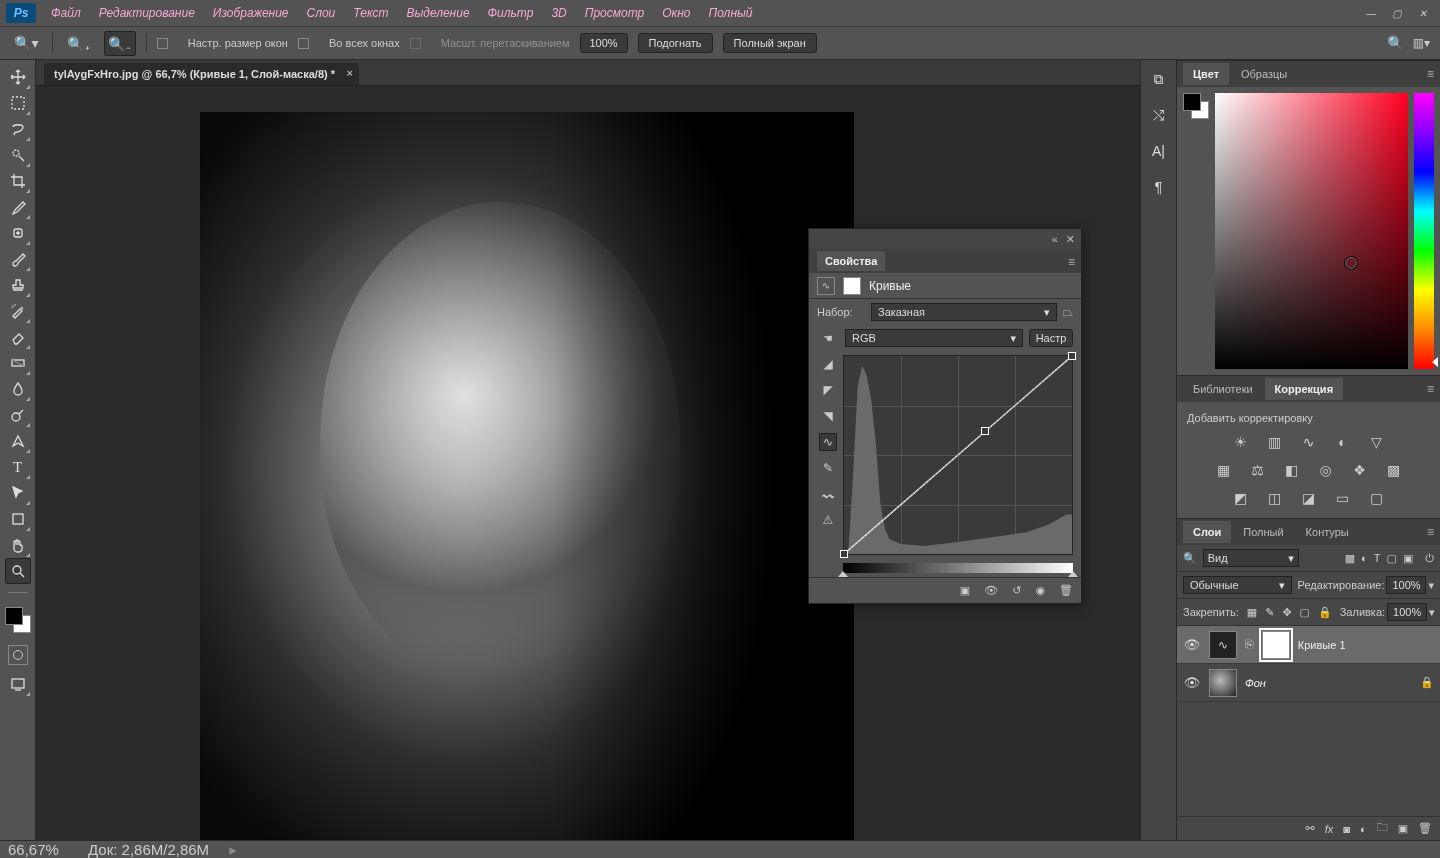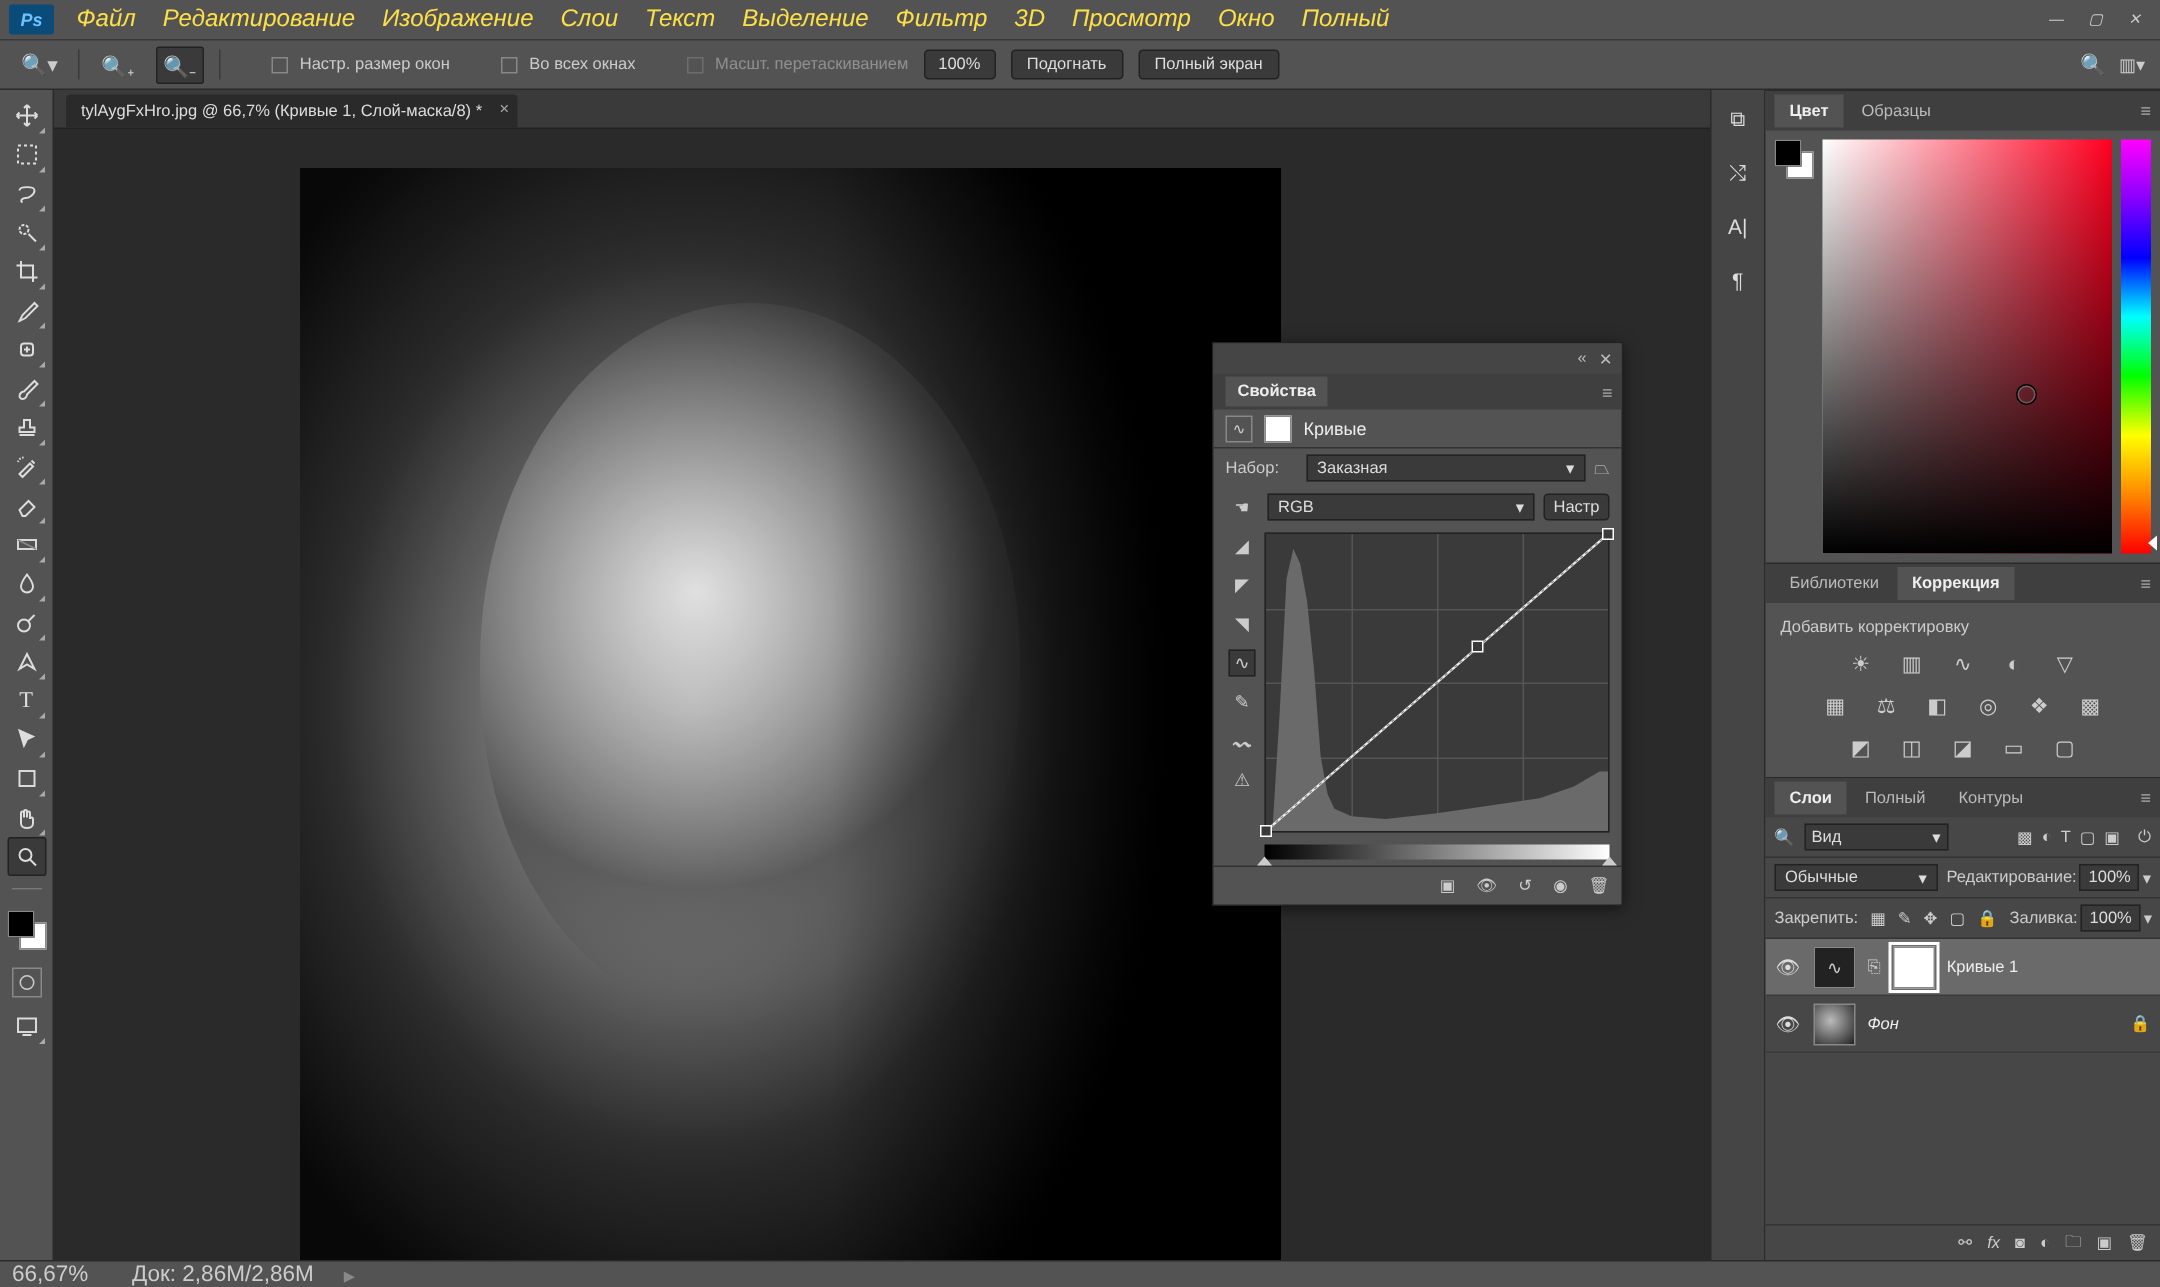--- a/index.html
+++ b/index.html
@@ -1,29 +1,29 @@
 <!DOCTYPE html>
 <html><head>
 <meta charset="utf-8">
 <style>
 * { margin: 0; padding: 0; box-sizing: border-box; font-family: "Segoe UI", Arial, sans-serif; user-select: none; }
 body { width: 1440px; height: 858px; background: #535353; color: #ccc; font-size: 11px; overflow: hidden; position: relative; }
 
 
 .menubar { height: 26px; background: #535353; display: flex; align-items: center; padding: 0 6px; gap: 0; font-style: italic; }
 .ps-logo { width: 30px; height: 20px; background: #0a4b7a; color:#6bc2ff; display:flex; align-items:center; justify-content:center; font-weight:bold; font-size:12px; border-radius:2px; margin-right:6px; }
-.menu-item { padding: 4px 9px; color: #fde047; font-size: 16px; cursor: default; }
+.menu-item { padding: 4px 9px; color: #f9a8d4; font-size: 12px; cursor: default; }
 .win-controls { margin-left: auto; display:flex; gap:4px; }
 .win-btn { width:22px; height:16px; color:#ccc; display:flex; align-items:center; justify-content:center; font-size:10px; }
 
 
 .optbar { height: 34px; background: #535353; border-top:1px solid #3a3a3a; border-bottom:1px solid #2a2a2a; display:flex; align-items:center; padding: 0 10px; gap:10px; }
 .optbar .sep { width:1px; height:20px; background:#3a3a3a; }
 .opt-zoom-icon { font-size:14px; padding:2px 4px; }
-.opt-check { display:flex; align-items:center; gap:8px; color:#ccc;margin-left:24px; }
+.opt-check { display:flex; align-items:center; gap:20px; color:#ccc; }
 .opt-check .box { width:11px; height:11px; border:1px solid #888; }
 .opt-input { width:48px; height:20px; background:#3a3a3a; border:1px solid #222; color:#ddd; text-align:center; font-size:11px; line-height:18px; border-radius:3px;}
 .opt-btn { height:20px; padding:0 10px; background:#3a3a3a; border:1px solid #222; color:#ddd; font-size:11px; border-radius:3px; display:flex; align-items:center; }
 .optbar-right { margin-left:auto; display:flex; gap:8px; align-items:center; }
 
 
 .main { display:flex; height: calc(100% - 60px - 18px); }
 
 
 .toolbox { width: 36px; background:#535353; display:flex; flex-direction:column; align-items:center; padding-top:4px; gap:0; border-right:1px solid #2a2a2a;}
@@ -31,21 +31,21 @@
 .tool.active { background:#3a3a3a; border:1px solid #222; border-radius:2px; }
 .tool .tri { position:absolute; right:1px; bottom:1px; width:0; height:0; border-left:4px solid transparent; border-bottom:4px solid #aaa; }
 .swatches { margin-top:8px; width:30px; height:30px; position:relative; }
 .swatch-fg { position:absolute; left:2px; top:2px; width:18px; height:18px; background:#000; border:1px solid #888; }
 .swatch-bg { position:absolute; right:2px; bottom:2px; width:18px; height:18px; background:#fff; border:1px solid #888; }
 .ql { margin-top:10px; width:20px; height:20px; border:1px solid #888; display:flex; align-items:center; justify-content:center; }
 .tool svg { width:16px; height:16px; stroke:#ddd; fill:none; stroke-width:1.3; }
 
 
 .docarea { flex:1; background:#2a2a2a; display:flex; flex-direction:column; position:relative; }
-.tabstrip { height:26px; background:#3a3a3a; display:flex; align-items:flex-end; padding-left:8px; border-bottom:1px solid #222;}
+.tabstrip { height:26px; background:#3a3a3a; display:flex; align-items:flex-end; padding-left:8px; border-bottom:1px solid #222;font-weight:bold;}
 .doctab { height:22px; background:#2a2a2a; padding:0 24px 0 10px; color:#ddd; font-size:11px; display:flex; align-items:center; position:relative; border-top-left-radius:3px; border-top-right-radius:3px;}
 .doctab .x { position:absolute; right:6px; top:4px; font-size:11px; color:#aaa; }
 .canvas { flex:1; position:relative; overflow:hidden; }
 .photo { position:absolute; left:164px; top:26px; width:654px; height:790px; background:radial-gradient(ellipse 400px 500px at 40% 45%, #c7c3bd 0%, #7b7670 30%, #36332f 60%, #16120f 90%); filter: grayscale(100%) contrast(1.1); }
 
 .photo::before { content:""; position:absolute; left:120px; top:90px; width:360px; height:480px; background: radial-gradient(circle at 40% 40%, rgba(230,225,218,0.85), rgba(80,76,70,0.6) 55%, transparent 75%); border-radius:50% 50% 48% 48%; }
 .photo::after { content:""; position:absolute; right:0; top:0; width:300px; height:100%; background:linear-gradient(to left, rgba(0,0,0,0.85), transparent); }
 
 
 .vdock { width:36px; background:#454545; border-left:1px solid #2a2a2a; display:flex; flex-direction:column; align-items:center; padding-top:6px; gap:10px;}

